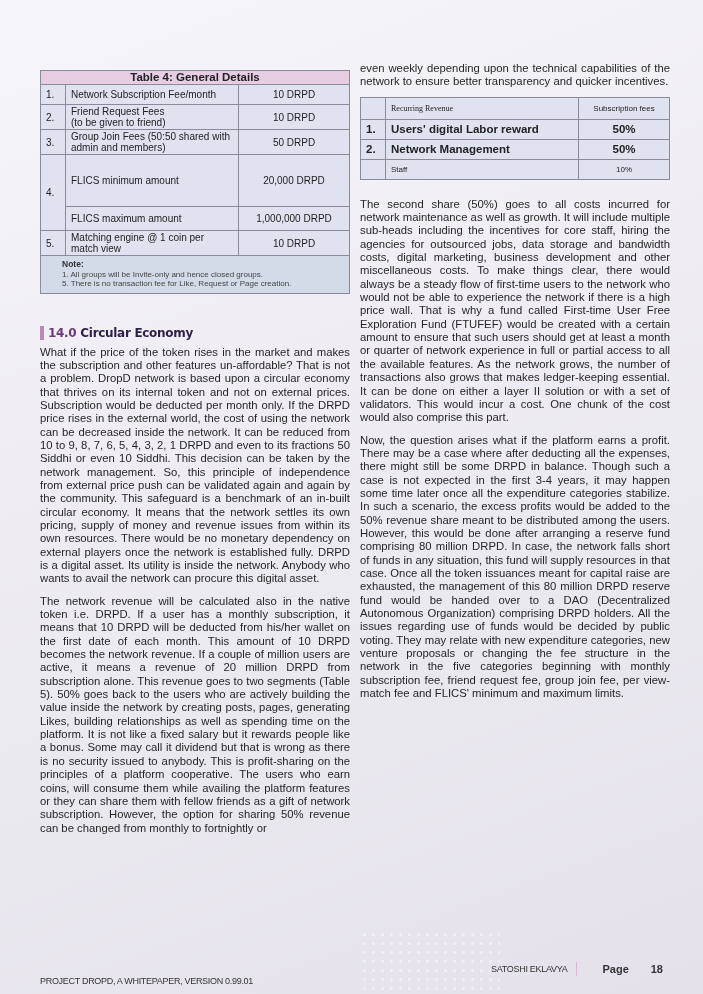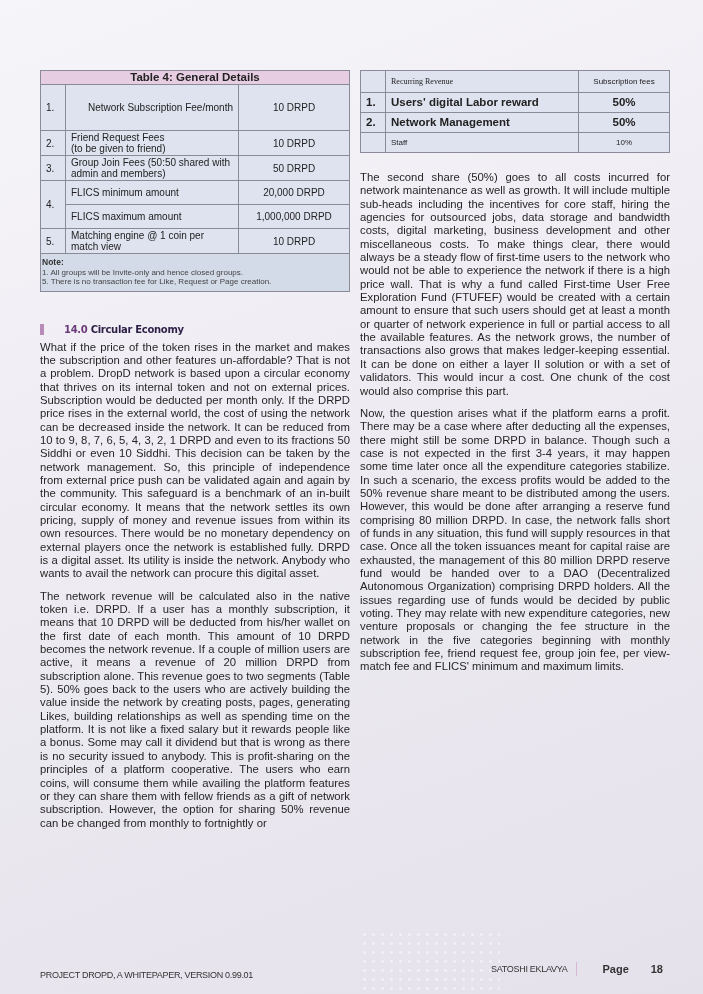--- a/index.html
+++ b/index.html
@@ -15,31 +15,31 @@
   p.body {
     margin: 0 0 9px 0; font-size: 11.3px; line-height: 13.35px;
     text-align: justify; color: #262626;
   }
   table.t { border-collapse: collapse; width: 100%; font-size: 10px; margin-top: 8px; }
   table.t td { border: 1px solid #8a8a99; padding: 1px 5px; vertical-align: middle; color: #222; line-height: 11px; }
   .t-title td { background: #e7cde2; text-align: center; font-weight: bold; font-size: 11.5px; padding: 4px; color: #2b2b2b; }
   .t-row td { background: #dfe3ef; }
   .t-num { width: 14px; text-align: left; }
   .t-val { text-align: center; }
-  .note-cell { background: #d3dbe8 !important; font-size: 8px !important; line-height: 9.5px !important; padding: 4px 1px !important; color: #444 !important; }
+  .note-cell { background: #d3dbe8 !important; font-size: 8px !important; line-height: 9.5px !important; padding: 4px 21px !important; color: #444 !important; }
   .note-cell b { font-size: 8.5px; color: #333; }
   .t5 td { font-size: 8px; }
   .t5 .big td { font-size: 11.5px; font-weight: bold; padding: 4px 5px; }
   .heading {
-    font-family: "DejaVu Sans", sans-serif; font-size: 10px; font-weight: bold;
-    color: #2e1f47; border-left: 4px solid #b88ab8; padding-left: 20px; margin: 0 0 6px 0; letter-spacing: -0.3px;
+    font-family: "DejaVu Sans", sans-serif; font-size: 12px; font-weight: bold;
+    color: #2e1f47; border-left: 4px solid #b88ab8; padding-left: 4px; margin: 0 0 6px 0; letter-spacing: -0.3px;
   }
   .heading .num { color: #6a3a7a; }
   .footer { position: absolute; top: 962px; left: 40px; width: 623px; font-size: 9px; color: #333; }
-  .footer .left { position: absolute; left: 0; top: 8px; letter-spacing: -0.3px; }
+  .footer .left { position: absolute; left: 0; top: 14px; letter-spacing: -0.3px; }
   .footer .right { position: absolute; right: 0; top: 0; display: flex; align-items: center; }
   .footer .author { font-size: 9px; letter-spacing: -0.3px; }
   .footer .sep { width: 1px; height: 14px; background: #d7b8d2; margin: 0 9px; }
   .footer .page { font-weight: bold; font-size: 11px; }
   .footer .page span { margin-left: 6px; }
   .dots {
     position: absolute; left: 360px; top: 930px; width: 140px; height: 64px;
     background-image: radial-gradient(circle, rgba(255,255,255,0.8) 1.2px, transparent 1.6px);
     background-size: 9px 9px; opacity: 0.6;
   }
@@ -50,37 +50,37 @@
 <div class="dots"></div>
 
 <div class="col col-left">
   <table class="t">
     <tbody>
         <tr class="t-title">
           <td colspan="3">Table 4: General Details</td>
         </tr>
     <tr class="t-row">
       <td class="t-num">1.</td>
-      <td style="padding:17px 5px;text-align:right;">Network Subscription Fee/month</td>
+      <td style="padding:4px 5px;">Network Subscription Fee/month</td>
       <td class="t-val" style="width:100px;">10 DRPD</td>
     </tr>
     <tr class="t-row">
       <td class="t-num">2.</td>
       <td style="white-space:pre-line;">Friend Request Fees
 (to be given to friend)</td>
       <td class="t-val">10 DRPD</td>
     </tr>
     <tr class="t-row">
       <td class="t-num">3.</td>
       <td>Group Join Fees (50:50 shared with admin and members)</td>
       <td class="t-val">50 DRPD</td>
     </tr>
     <tr class="t-row">
       <td class="t-num" rowspan="2">4.</td>
-      <td style="padding:6px 5px;">FLICS minimum amount</td>
+      <td style="padding:20px 5px;">FLICS minimum amount</td>
       <td class="t-val">20,000 DRPD</td>
     </tr>
     <tr class="t-row">
       <td style="padding:6px 5px;">FLICS maximum amount</td>
       <td class="t-val">1,000,000 DRPD</td>
     </tr>
     <tr class="t-row">
       <td class="t-num">5.</td>
       <td>Matching engine @ 1 coin per match view</td>
       <td class="t-val">10 DRPD</td>
@@ -99,20 +99,21 @@
 
   <h2 class="heading">
     <span class="num">14.0</span>
     <span>Circular Economy</span>
   </h2>
   <p class="body">What if the price of the token rises in the market and makes the subscription and other features un-affordable? That is not a problem. DropD network is based upon a circular economy that thrives on its internal token and not on external prices. Subscription would be deducted per month only. If the DRPD price rises in the external world, the cost of using the network can be decreased inside the network. It can be reduced from 10 to 9, 8, 7, 6, 5, 4, 3, 2, 1 DRPD and even to its fractions 50 Siddhi or even 10 Siddhi. This decision can be taken by the network management. So, this principle of independence from external price push can be validated again and again by the community. This safeguard is a benchmark of an in-built circular economy. It means that the network settles its own pricing, supply of money and revenue issues from within its own resources. There would be no monetary dependency on external players once the network is established fully. DRPD is a digital asset. Its utility is inside the network. Anybody who wants to avail the network can procure this digital asset.</p>
   <p class="body">The network revenue will be calculated also in the native token i.e. DRPD. If a user has a monthly subscription, it means that 10 DRPD will be deducted from his/her wallet on the first date of each month. This amount of 10 DRPD becomes the network revenue. If a couple of million users are active, it means a revenue of 20 million DRPD from subscription alone. This revenue goes to two segments (Table 5). 50% goes back to the users who are actively building the value inside the network by creating posts, pages, generating Likes, building relationships as well as spending time on the platform. It is not like a fixed salary but it rewards people like a bonus. Some may call it dividend but that is wrong as there is no security issued to anybody. This is profit-sharing on the principles of a platform cooperative. The users who earn coins, will consume them while availing the platform features or they can share them with fellow friends as a gift of network subscription. However, the option for sharing 50% revenue can be changed from monthly to fortnightly or</p>
 </div>
 
 <div class="col col-right">
+  <p class="body" style="margin-bottom:8px;">even weekly depending upon the technical capabilities of the network to ensure better transparency and quicker incentives.</p>
 
   <table class="t t5">
     <tbody>
     <tr class="t-row">
       <td class="t-num" style="width:14px;"></td>
       <td style="padding:5px;font-family:Liberation Serif, serif;">Recurring Revenue</td>
       <td class="t-val" style="width:80px;">Subscription fees</td>
     </tr>
     <tr class="t-row big">
       <td class="t-num">1.</td>

